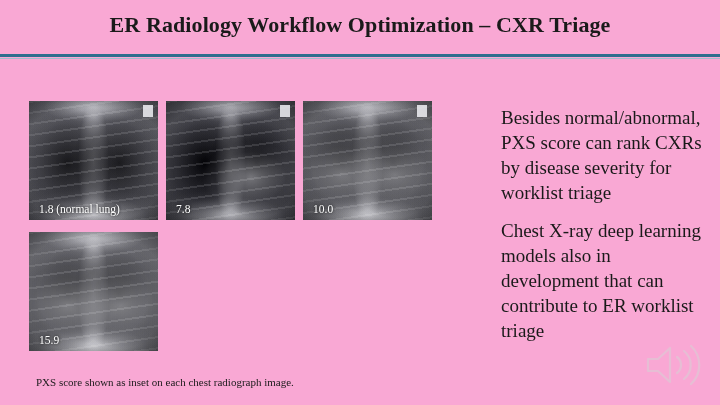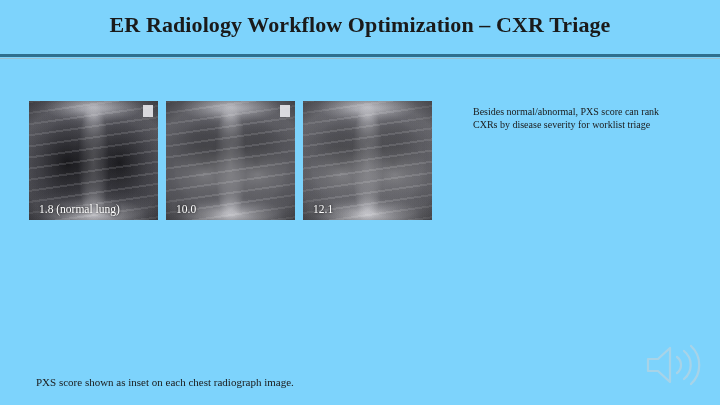--- a/index.html
+++ b/index.html
@@ -10,21 +10,21 @@
     width: 720px;
     height: 405px;
     background: #ffffff;
     font-family: "Liberation Serif", serif;
     overflow: hidden;
     position: relative;
   }
   .slide {
     position: absolute;
     inset: 0;
-    background: #7dd3fc;
+    background: #f9a8d4;
     text-decoration: underline;
   }
   .title {
     position: absolute;
     top: 12px;
     left: 0;
     width: 720px;
     text-align: center;
     font-size: 22px;
     font-weight: bold;
@@ -136,23 +136,23 @@
   }
   .xr.v3 .haze {
     position: absolute;
     inset: 0;
     background: radial-gradient(ellipse 38% 30% at 66% 64%, rgba(230,230,235,0.45) 0%, rgba(200,200,206,0.08) 72%, rgba(0,0,0,0) 100%);
   }
 
   
   .note {
     position: absolute;
-    left: 473px;
+    left: 501px;
     width: 205px;
-    font-size: 10px;
+    font-size: 19px;
     line-height: 1.32;
     color: #1a1a1a;
   }
   .note-1 { top: 105px; }
   .note-2 { top: 218px; }
 
   .caption {
     position: absolute;
     left: 36px;
     top: 376px;
@@ -183,42 +183,51 @@
 
     <div class="xr v1">
       <div class="film"></div>
       <div class="ribs"></div>
       <div class="vignette"></div>
       <div class="marker"></div>
       <div class="label">1.8 (normal lung)</div>
     </div>
 
 
+    <div class="xr v3">
+      <div class="film"></div>
+      <div class="haze"></div>
+      <div class="ribs"></div>
+      <div class="vignette"></div>
+      <div class="marker"></div>
+      <div class="label">7.8</div>
+    </div>
 
     <div class="xr v4">
       <div class="film"></div>
       <div class="haze"></div>
       <div class="ribs"></div>
       <div class="vignette"></div>
       <div class="marker"></div>
       <div class="label">10.0</div>
     </div>
 
     <div class="xr v5">
       <div class="film"></div>
       <div class="haze"></div>
       <div class="ribs"></div>
       <div class="vignette"></div>
-      <div class="label">12.1</div>
+      <div class="label">15.9</div>
     </div>
 
 
   </div>
 
   <div class="note note-1">Besides normal/abnormal, PXS score can rank CXRs by disease severity for worklist triage</div>
+  <div class="note note-2">Chest X-ray deep learning models also in development that can contribute to ER worklist triage</div>
 
   <div class="caption">PXS score shown as inset on each chest radiograph image.</div>
 
   <div class="speaker">
     <svg viewBox="0 0 58 48" width="58" height="48" aria-hidden="true">
       <path d="M4 18 H14 L26 7 V41 L14 30 H4 Z" fill="none" stroke="#d4d4d4" stroke-width="2.2" stroke-linejoin="round"></path>
       <path d="M33 16 A10 10 0 0 1 33 32" fill="none" stroke="#d4d4d4" stroke-width="2.2" stroke-linecap="round"></path>
       <path d="M40 10 A18 18 0 0 1 40 38" fill="none" stroke="#d4d4d4" stroke-width="2.2" stroke-linecap="round"></path>
       <path d="M47 5 A26 26 0 0 1 47 43" fill="none" stroke="#d4d4d4" stroke-width="2.2" stroke-linecap="round"></path>
     </svg>

